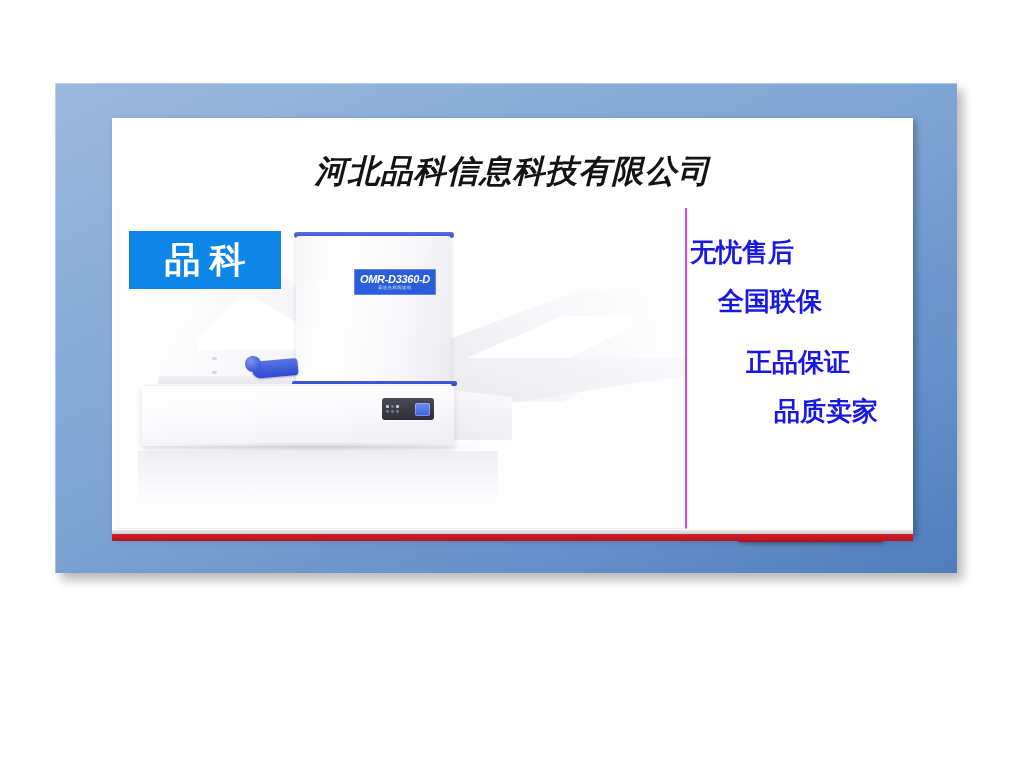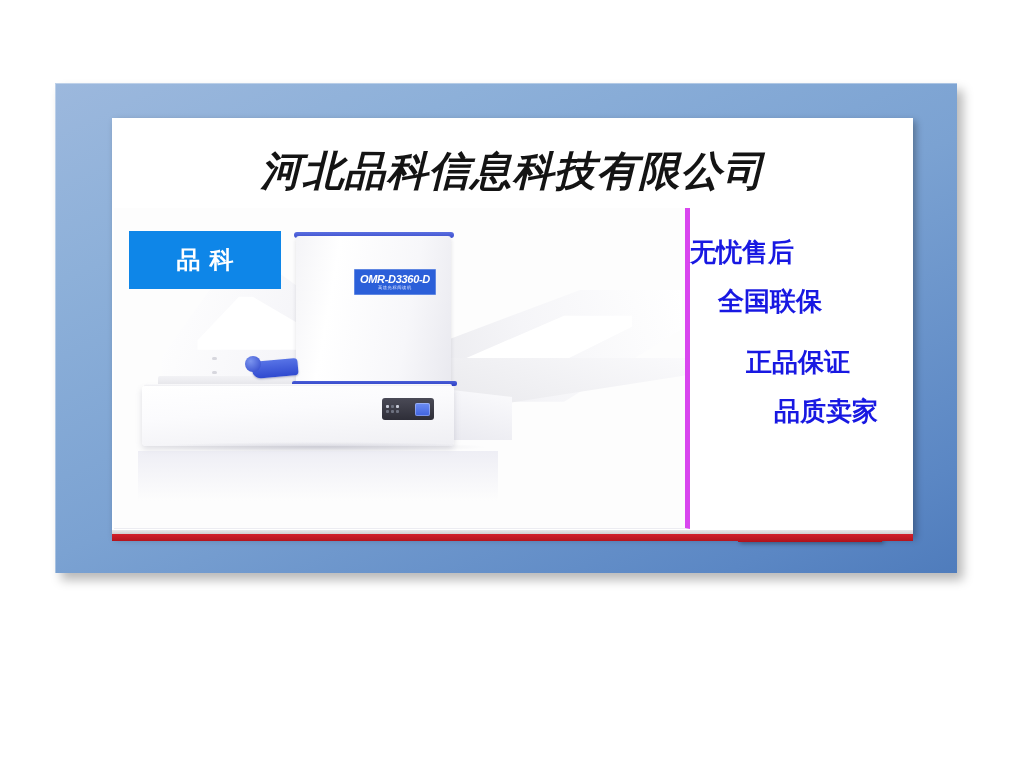--- a/index.html
+++ b/index.html
@@ -83,57 +83,57 @@
   
   #company-title {
     position: absolute;
     left: 112px;
     top: 148px;
     width: 801px;
     text-align: center;
     font-family: "Liberation Serif", "DejaVu Serif", serif;
     font-style: italic;
     font-weight: 700;
-    font-size: 41px;
+    font-size: 32px;
     line-height: 46px;
     color: #141414;
     letter-spacing: 1px;
     white-space: nowrap;
   }
 
   
   #photo-panel {
     position: absolute;
     left: 114px;
     top: 208px;
     width: 571px;
     height: 320px;
     background: #fdfdfd;
-    border-right: 5px solid #d946ef;
+    border-right: 2px solid #d946ef;
     border-bottom: 1px solid #ececf1;
     overflow: hidden;
   }
 
   
   #logo-badge {
     position: absolute;
     left: 129px;
     top: 231px;
     width: 152px;
     height: 58px;
     background: #0e86e8;
     display: flex;
     align-items: center;
     justify-content: center;
   }
   #logo-badge .logo-text {
     color: #ffffff;
     font-family: "Liberation Sans", "DejaVu Sans", sans-serif;
     font-weight: 700;
-    font-size: 24px;
+    font-size: 36px;
     letter-spacing: 9px;
     text-indent: 9px;
     line-height: 40px;
   }
 
   
   #slogans {
     position: absolute;
     left: 690px;
     top: 228px;

